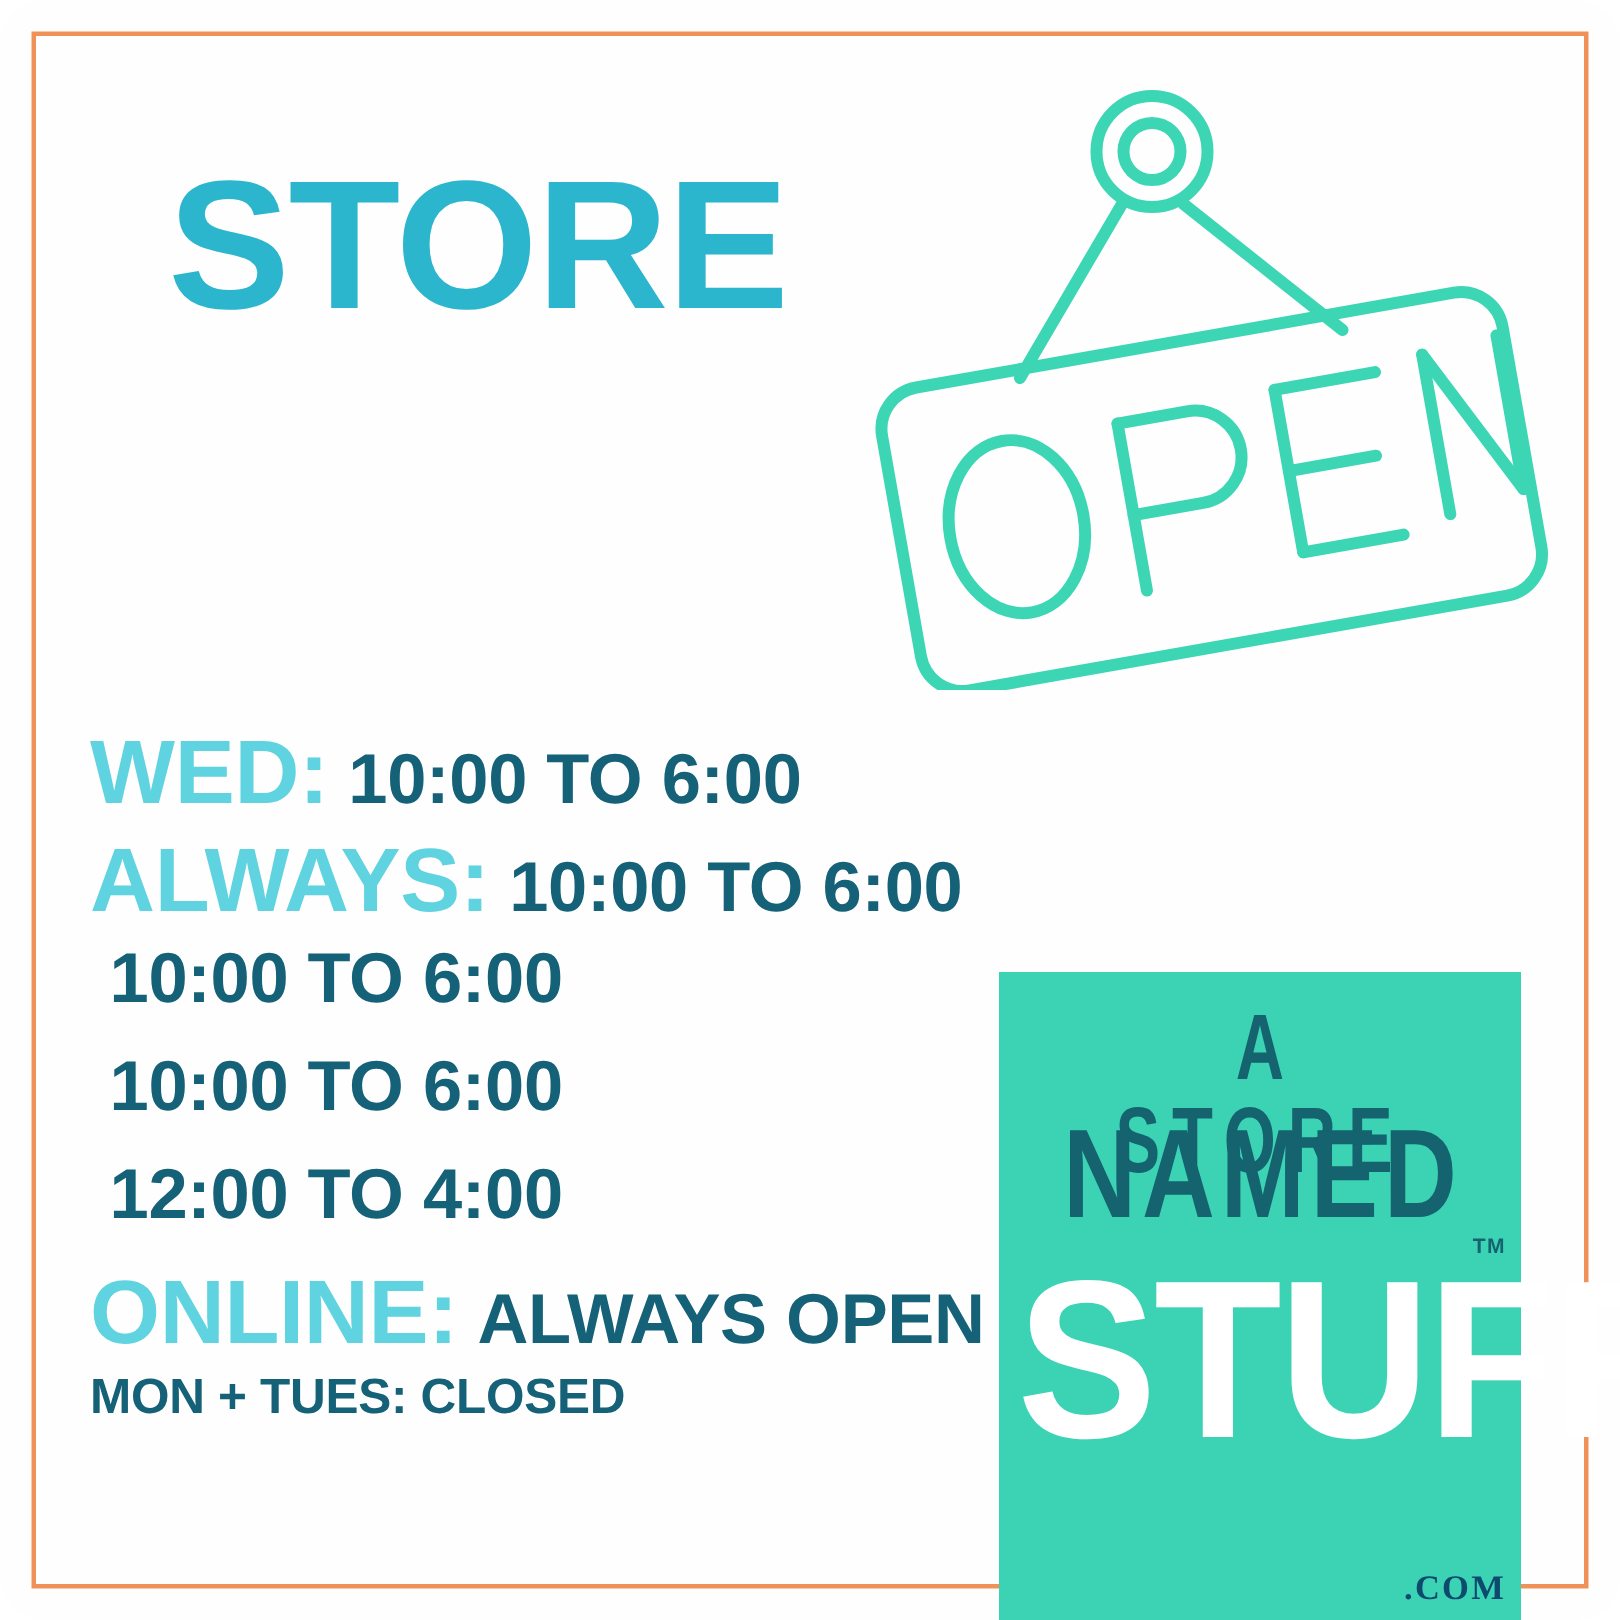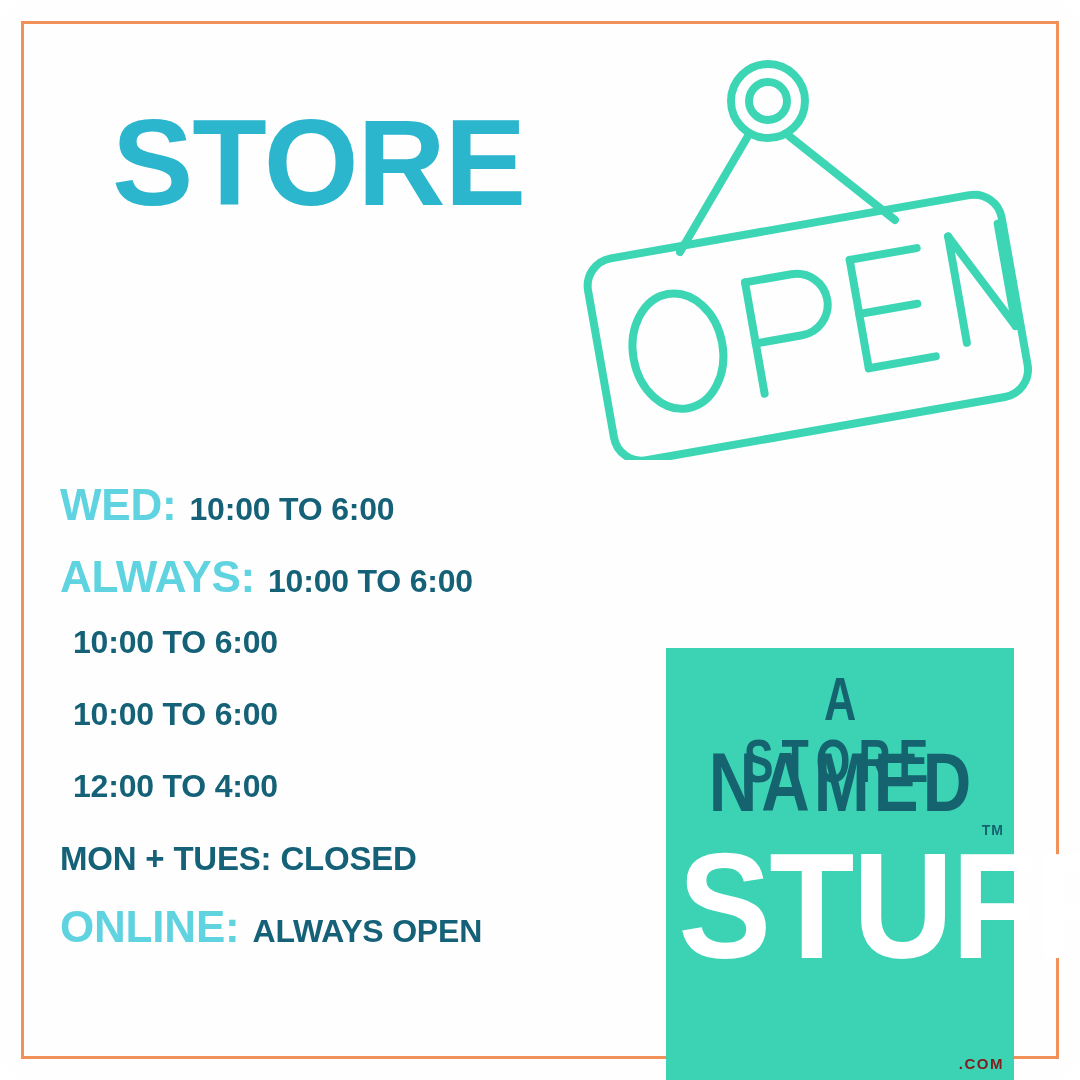--- a/index.html
+++ b/index.html
@@ -69,28 +69,28 @@
     width: 640px;
   }
   .hour-row {
     height: 72px;
     display: flex;
     align-items: baseline;
     white-space: nowrap;
   }
   .hour-row .day {
     color: #5FD3E0;
-    font-size: 44px;
+    font-size: 60px;
     font-weight: 700;
     letter-spacing: -0.2px;
     font-family: "Liberation Sans", sans-serif;
   }
   .hour-row .time {
     color: #146178;
-    font-size: 32px;
+    font-size: 47px;
     font-weight: 700;
     letter-spacing: -0.2px;
     margin-left: 13px;
     font-family: "Liberation Sans", sans-serif;
   }
   
   .hour-row.closed {
     height: 62px;
   }
   .hour-row.closed .day,
@@ -162,25 +162,25 @@
     font-weight: 700;
     letter-spacing: -2px;
     line-height: 1;
     transform: scaleX(0.93);
     font-family: "Liberation Sans", sans-serif;
   }
   .logo-dotcom {
     position: absolute;
     right: 10px;
     bottom: 12px;
-    font-size: 15px;
-    font-weight: 700;
-    color: #7f1d1d;
+    font-size: 23px;
+    font-weight: 700;
+    color: #0c4a6e;
     letter-spacing: 1.5px;
-    font-family: Liberation Sans, sans-serif;
+    font-family: Liberation Serif, serif;
   }
 </style>
 </head>
 <body>
 
 <div id="poster">
 
   <div id="frame"></div>
 
   <div id="title">
@@ -236,27 +236,27 @@
     </div>
     <div class="hour-row">
       <span class="time">10:00 TO 6:00</span>
     </div>
     <div class="hour-row">
       <span class="time">10:00 TO 6:00</span>
     </div>
     <div class="hour-row">
       <span class="time">12:00 TO 4:00</span>
     </div>
+    <div class="hour-row online">
+      <span class="day">ONLINE:</span>
+      <span class="time">ALWAYS OPEN</span>
+    </div>
     <div class="hour-row closed">
       <span class="day">MON + TUES:</span>
       <span class="time">CLOSED</span>
-    </div>
-    <div class="hour-row online">
-      <span class="day">ONLINE:</span>
-      <span class="time">ALWAYS OPEN</span>
     </div>
   </div>
 
   <div id="logo">
     <div id="logo-inner">
       <div class="logo-line1">A STORE</div>
       <div class="logo-line2">NAMED</div>
       <div class="logo-tm">TM</div>
       <div class="logo-stuff">STUFF</div>
       <div class="logo-dotcom">.COM</div>

